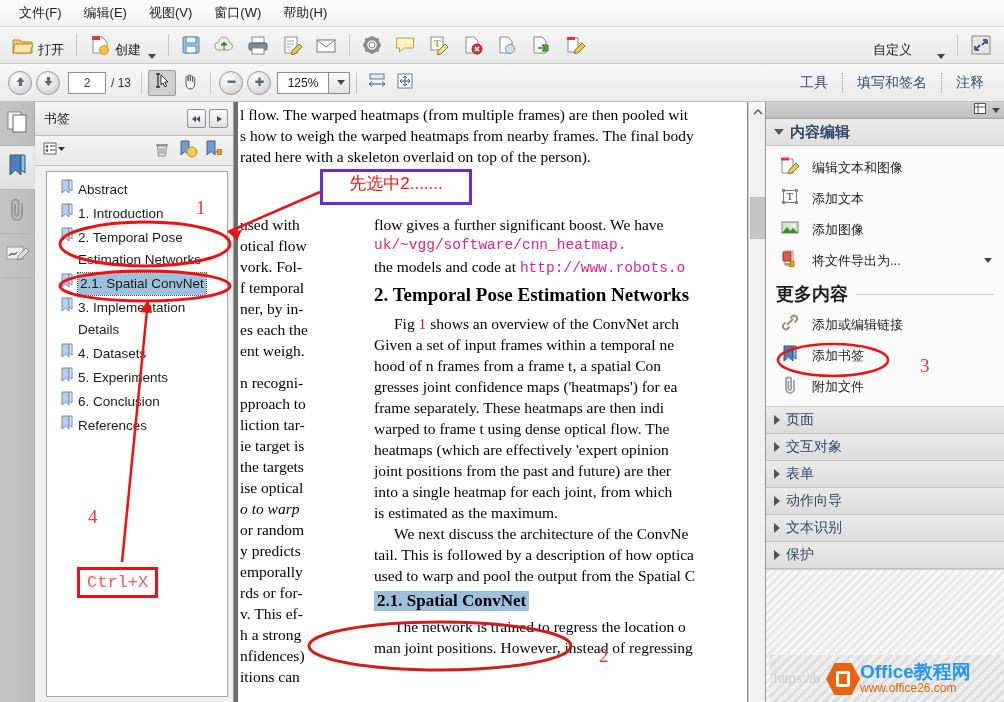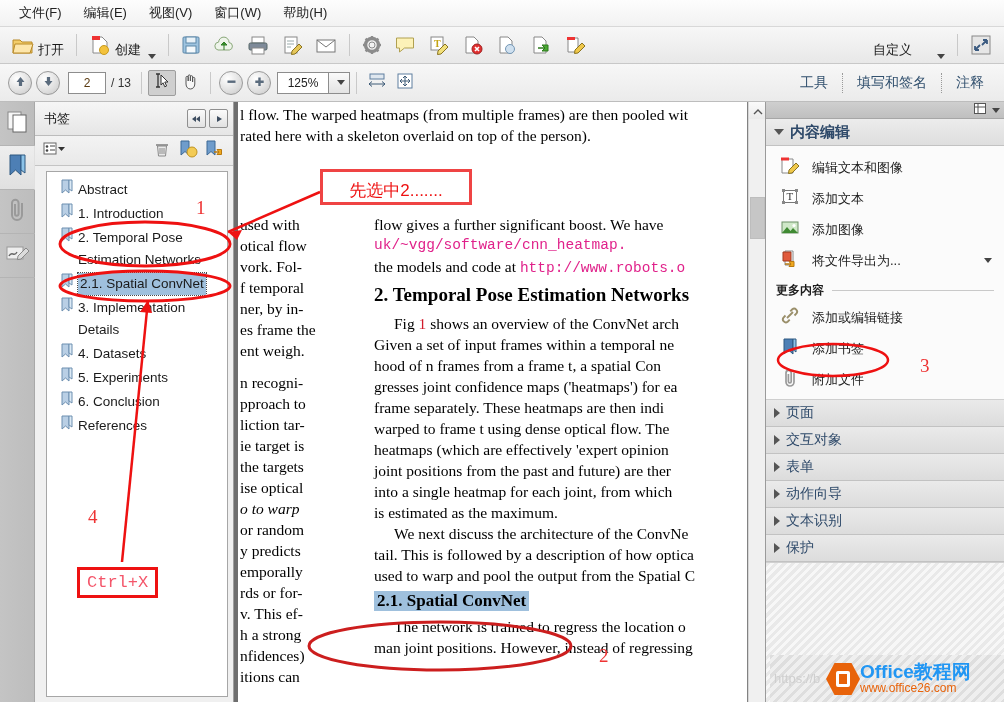--- a/index.html
+++ b/index.html
@@ -189,39 +189,39 @@
   .tri-r { width:0;height:0;border-top:5px solid transparent;border-bottom:5px solid transparent;border-left:6px solid #555; }
   .rp-body { background: #fbfbfb; padding: 6px 0 4px 0; border-bottom: 1px solid #cfcfcf; }
   .rp-row {
     display: flex; align-items: center; gap: 12px; padding: 4px 8px 4px 14px; cursor: default;
     position: relative;
   }
   .rp-row .t { font-size: 13px; color: #1c1c1c; white-space: nowrap; }
   .rp-sub {
     display: flex; align-items: center; gap: 8px; padding: 6px 10px 3px 10px;
   }
-  .rp-sub .t { font-size: 12px; font-weight: bold; color: #1c1c1c; white-space: nowrap; }
+  .rp-sub .t { font-size: 18px; font-weight: bold; color: #1c1c1c; white-space: nowrap; }
   .rp-sub .rule { flex: 1; height: 1px; background: #c9c9c9; }
   .rp-collapsed {
     height: 27px; display: flex; align-items: center; gap: 6px; padding-left: 8px;
     background: linear-gradient(#eaeaea,#dcdcdc); border-bottom: 1px solid #c2c2c2; cursor: default;
   }
   .rp-collapsed .t { font-size: 14px; color: #2f4a6a; }
   .rp-filler {
     flex: 1;
     background: repeating-linear-gradient(135deg,#e9e9e9 0 3px,#f7f7f7 3px 6px);
     border-top: 1px solid #d0d0d0;
     position: relative;
   }
 
   
   .overlay { position: absolute; left: 0; top: 0; width: 1004px; height: 702px; pointer-events: none; }
   .ann-box {
-    position: absolute; border: 3px solid #ef4444; background: transparent;
-    display: flex; align-items: flex-end; justify-content: center;
+    position: absolute; border: 3px solid #6d28d9; background: transparent;
+    display: flex; align-items: flex-start; justify-content: center;
   }
   .ann-box .t { color: #ee1111; font-size: 17px; white-space: nowrap; }
   .ann-num { position: absolute; color: #e33; font-size: 19px;
              font-family: "Liberation Serif","DejaVu Serif",serif; }
   .ann-key {
     position: absolute; border: 3px solid #ee1111; padding: 3px 7px;
   }
   .ann-key .t { color: #f4566a; font-size: 17px;
     font-family: "Liberation Mono","DejaVu Sans Mono",monospace; }
 
@@ -674,30 +674,31 @@
         </div>
       </div>
     </div>
 
     <div class="docarea">
       <div class="page">
         <div class="pagegut"></div>
 
         <div style="position:absolute;left:6px;top:2px;width:500px;">
           <div class="ptext">l flow. The warped heatmaps (from multiple frames) are then pooled wit</div>
+          <div class="ptext">s how to weigh the warped heatmaps from nearby frames. The final body</div>
           <div class="ptext">rated here with a skeleton overlaid on top of the person).</div>
         </div>
 
         <div class="col-l" style="top:112px;">
           <div class="ptext">used with</div>
           <div class="ptext">otical flow</div>
           <div class="ptext">vork. Fol-</div>
           <div class="ptext">f temporal</div>
           <div class="ptext">ner, by in-</div>
-          <div class="ptext">es frame the</div>
+          <div class="ptext">es each the</div>
           <div class="ptext">ent weigh.</div>
           <div style="height:11px"></div>
           <div class="ptext">n recogni-</div>
           <div class="ptext">pproach to</div>
           <div class="ptext">liction tar-</div>
           <div class="ptext">ie target is</div>
           <div class="ptext">the targets</div>
           <div class="ptext">ise optical</div>
           <div class="ptext it">o to warp</div>
           <div class="ptext">or random</div>

